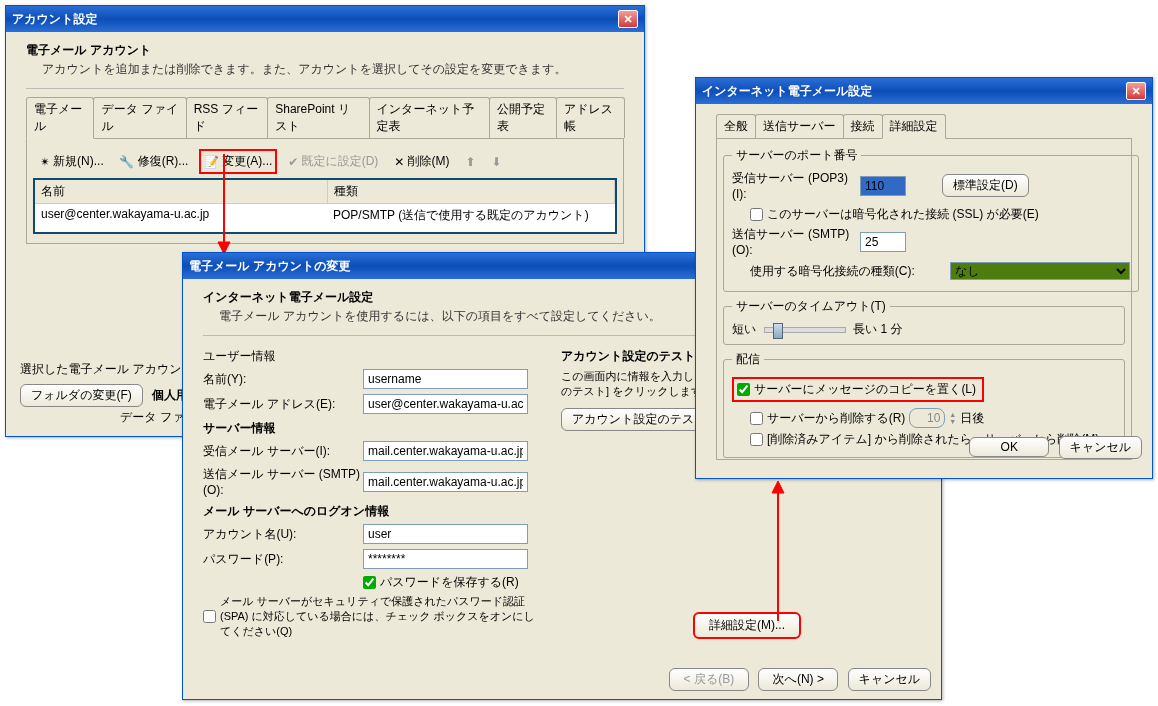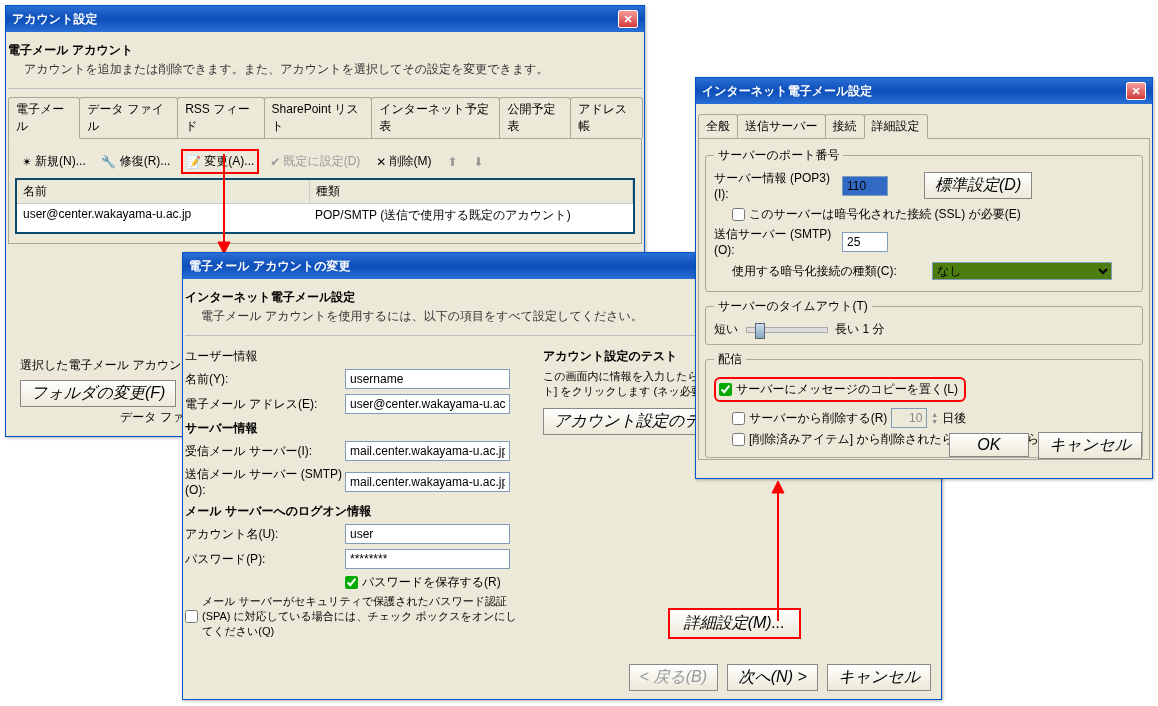--- a/index.html
+++ b/index.html
@@ -33,21 +33,21 @@
   height: 16px;
   background: linear-gradient(to bottom, #f59c9c, #d23a3a);
   border: 1px solid #fff;
   border-radius: 2px;
   display: flex;
   align-items: center;
   justify-content: center;
   cursor: pointer;
 }
 .titlebar .close-btn span { color: white; font-weight: bold; font-size: 11px; line-height: 1; }
-.win-body { padding: 10px 2px; }
+.win-body { padding: 10px 20px; }
 .sect-header { font-weight: bold; margin-bottom: 2px; }
 .sect-sub { margin-left: 16px; color: #333; margin-bottom: 10px; }
 hr.sep { border: none; border-top: 1px solid #bbb; margin: 6px 0 8px; }
 .tabs {
   display: flex;
   border-bottom: 1px solid #aca899;
   margin-bottom: 0;
 }
 .tab {
   padding: 3px 7px;
@@ -103,26 +103,25 @@
 }
 .listview-row {
   display: flex;
 }
 .listview-row .cell {
   padding: 3px 6px;
 }
 .btn {
   background: linear-gradient(to bottom, #fff, #ece9d8);
   border: 1px solid #888;
-  border-radius: 0;
+  border-radius: 6px;
   padding: 2px 10px;
   cursor: pointer;
-  font-size: 16px;
+  font-size: 12px;
   font-family: inherit;
-  font-style: italic;
 }
 .field-row { display: flex; align-items: center; margin-bottom: 5px; }
 .field-row .lbl { width: 160px; }
 input[type=text], input[type=password] {
   border: 1px solid #7f9db9;
   padding: 2px 4px;
   font-size: 12px;
   font-family: inherit;
   background: white;
 }
@@ -306,21 +305,21 @@
     <div class="tabs">
       <div class="tab">全般</div>
       <div class="tab">送信サーバー</div>
       <div class="tab">接続</div>
       <div class="tab active">詳細設定</div>
     </div>
     <div class="tab-content" style="height:308px;">
       <fieldset>
         <legend>サーバーのポート番号</legend>
         <div class="field-row">
-          <span style="width:128px;">サーバー情報 (POP3)(I):</span>
+          <span style="width:128px;">受信サーバー (POP3)(I):</span>
           <input type="text" style="width: 36px; background: rgb(49, 106, 197); color: #000000;" value="110">
           <button class="btn" style="margin-left:36px;">標準設定(D)</button>
         </div>
         <div class="checkbox-row" style="margin-left:18px;">
             <input type="checkbox" style="">
             <span>このサーバーは暗号化された接続 (SSL) が必要(E)</span>
           </div>
         <div class="field-row">
           <span style="width:128px;">送信サーバー (SMTP)(O):</span>
           <input type="text" style="width: 36px;" value="25">
@@ -333,28 +332,28 @@
       <fieldset>
         <legend>サーバーのタイムアウト(T)</legend>
         <div>
           <span>短い</span>
           <span class="slider-track"><span class="slider-thumb"></span></span>
           <span>長い 1 分</span>
         </div>
       </fieldset>
       <fieldset>
         <legend>配信</legend>
-        <div class="checkbox-row highlight-red" style="display:inline-flex; padding-right:6px;border-radius:6px;">
+        <div class="checkbox-row highlight-red" style="display:inline-flex; padding-right:6px;">
             <input type="checkbox" checked="" class="checkbox-green" style="">
             <span>サーバーにメッセージのコピーを置く(L)</span>
           </div>
         <div class="checkbox-row" style="margin-left:18px;">
             <input type="checkbox" style="">
             <span>サーバーから削除する(R)</span>
-          <input type="text" disabled="" style="width: 26px; text-align: right;" value="10">
+          <input type="text" disabled="" style="width: 26px; text-align: right; border-radius: 8px;" value="10">
           <span class="updown">
               <span>▲</span>
               <span>▼</span>
             </span>
           <span>日後</span>
         </div>
         <div class="checkbox-row" style="margin-left:18px;">
             <input type="checkbox" style="">
             <span>[削除済みアイテム] から削除されたら、サーバーから削除(M)</span>
           </div>

